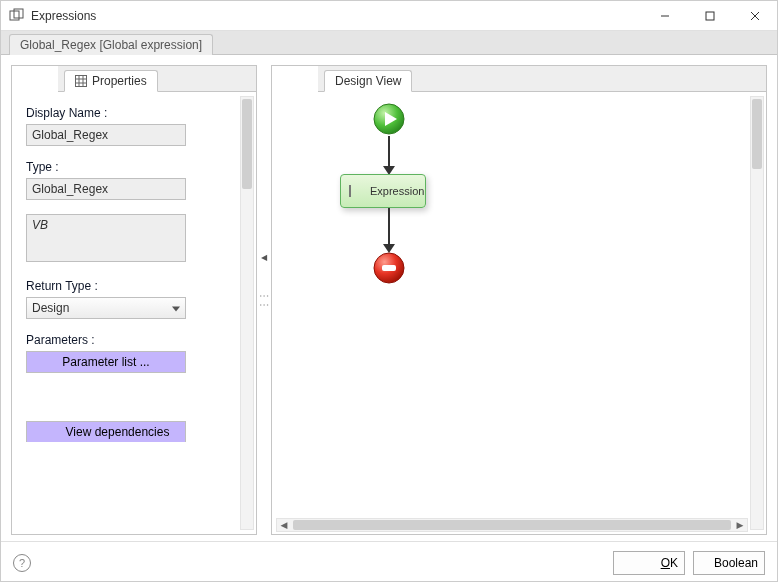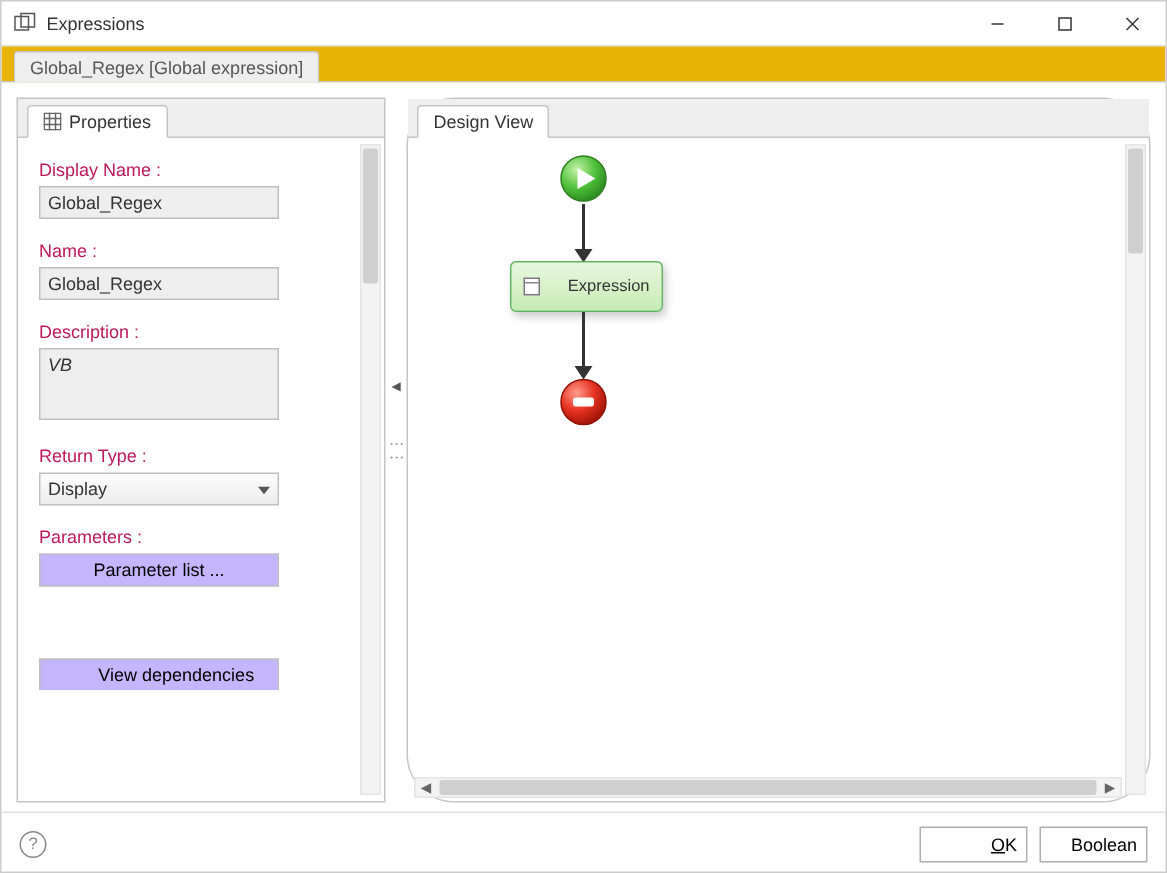--- a/index.html
+++ b/index.html
@@ -33,21 +33,21 @@
     display: flex; align-items: center; justify-content: center;
     color: #333;
   }
   .win-btn svg { width: 10px; height: 10px; }
 
   
   .outer-tabs {
     height: 24px;
     display: flex;
     align-items: flex-end;
-    background: #eab308;
+    background: #e5e5e5;
     border-bottom: 1px solid #c5c5c5;
     padding-left: 8px;
   }
   .outer-tab {
     border: 1px solid #c5c5c5;
     border-bottom: none;
     background: #eeeeee;
     padding: 3px 10px;
     border-radius: 3px 3px 0 0;
     color: #555;
@@ -64,29 +64,30 @@
     gap: 4px;
     background: #fff;
   }
   .panel-wrap {
     border: 1px solid #c5c5c5;
     background: #fff;
     display: flex;
     flex-direction: column;
   }
   .left { width: 246px; }
-  .right { flex: 1; border-radius: 32px; }
+  .right { flex: 1; }
 
   .panel-header {
     display: flex;
     align-items: flex-end;
     height: 26px;
     border-bottom: 1px solid #c5c5c5;
     background: #eeeeee;
     padding-left: 6px;
+    margin-left: 46px;
   }
   .panel-tab {
     background: #fff;
     border: 1px solid #c5c5c5;
     border-bottom: 1px solid #fff;
     border-radius: 3px 3px 0 0;
     padding: 3px 10px;
     position: relative;
     top: 1px;
     display: flex; align-items: center; gap: 5px;
@@ -128,21 +129,21 @@
   .splitter {
     width: 6px;
     display: flex; align-items: center; justify-content: center;
     cursor: col-resize;
   }
   .splitter .grip { color: #888; font-size: 10px; line-height: 3px; letter-spacing: -1px; writing-mode: vertical-rl; }
   .splitter .grip::before { content: "⋮⋮"; }
 
   
   .form-group { margin-bottom: 14px; }
-  .form-label { color: #be185d; margin-bottom: 4px; display: block; }
+  .form-label { color: #0f172a; margin-bottom: 4px; display: block; }
   .form-input, .form-textarea, .form-select {
     width: 160px;
     border: 1px solid #bfbfbf;
     background: #eeeeee;
     padding: 3px 5px;
     font-family: inherit;
     font-size: 12px;
     color: #333;
   }
   .form-textarea { height: 48px; resize: none; font-style: italic; }
@@ -163,21 +164,21 @@
     text-align: center;
     font-family: inherit; font-size: 12px;
   }
 
   
   .canvas { position: absolute; inset: 0; }
   .node-start {
     position: absolute; left: 94px; top: 6px; width: 34px; height: 34px;
   }
   .node-expr {
-    position: absolute; left: 62px; top: 78px; width: 102px; height: 34px;
+    position: absolute; left: 62px; top: 78px; width: 86px; height: 34px;
     border: 1px solid #5fb35f;
     background: linear-gradient(#e8f7dc, #c7ecb7);
     border-radius: 4px;
     display: flex; align-items: center; gap: 19px;
     padding: 0 8px;
     box-shadow: 2px 3px 6px rgba(0,0,0,0.2);
     font-size: 11px;
   }
   .node-expr .node-icon { width: 14px; height: 12px; border: 1px solid #777; background: #fff; position: relative; }
   .node-expr .node-icon::before { content:""; position:absolute; left:0; right:0; top:2px; height:1px; background:#888; }
@@ -268,34 +269,33 @@
       </div>
     </div>
     <div class="panel-body has-scroll">
 
       <div class="form-group">
         <label class="form-label">Display Name :</label>
         <input class="form-input" value="Global_Regex" style="">
       </div>
 
       <div class="form-group">
-        <label class="form-label">Name :</label>
+        <label class="form-label">Type :</label>
         <input class="form-input" value="Global_Regex" style="">
       </div>
 
       <div class="form-group">
-        <label class="form-label">Description :</label>
         <textarea class="form-textarea" style="">VB</textarea>
       </div>
 
       <div class="form-group">
         <label class="form-label">Return Type :</label>
         <div class="select-wrap">
           <div class="form-select">
-            <span>Display</span>
+            <span>Design</span>
           </div>
         </div>
       </div>
 
       <div class="form-group">
         <label class="form-label">Parameters :</label>
         <button class="form-button">
           <span>Parameter list ...</span>
         </button>
       </div>

